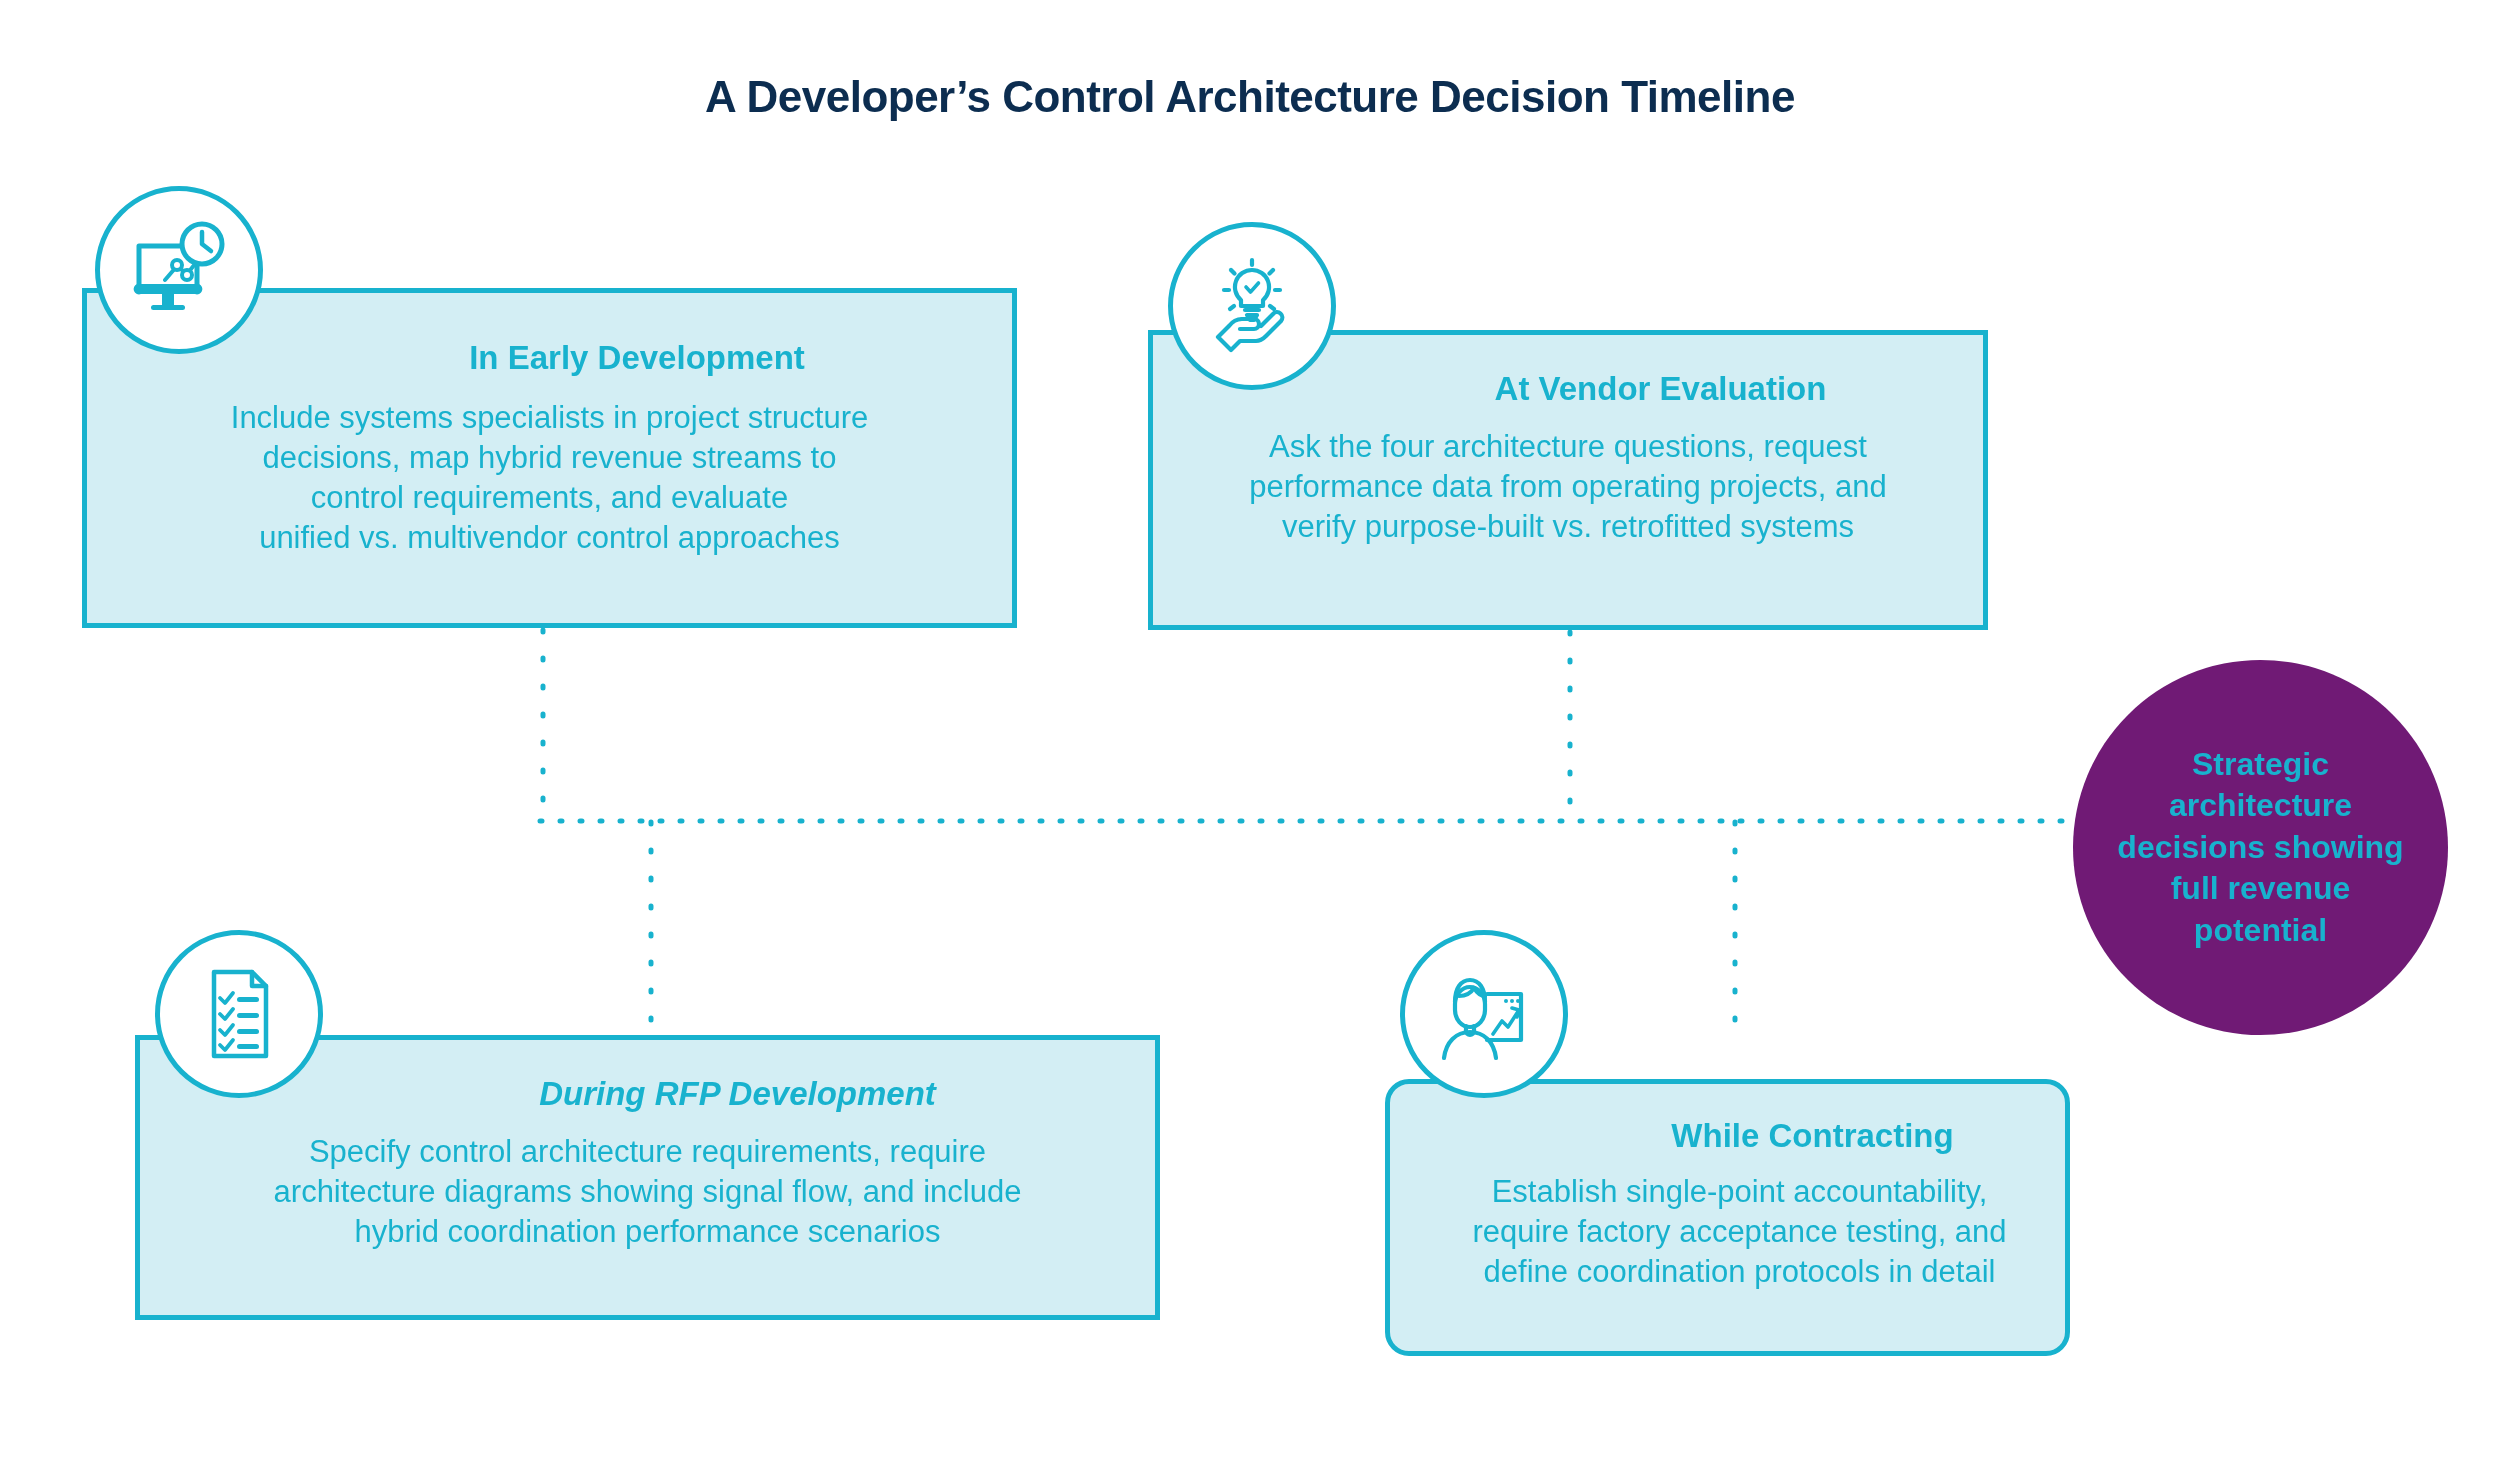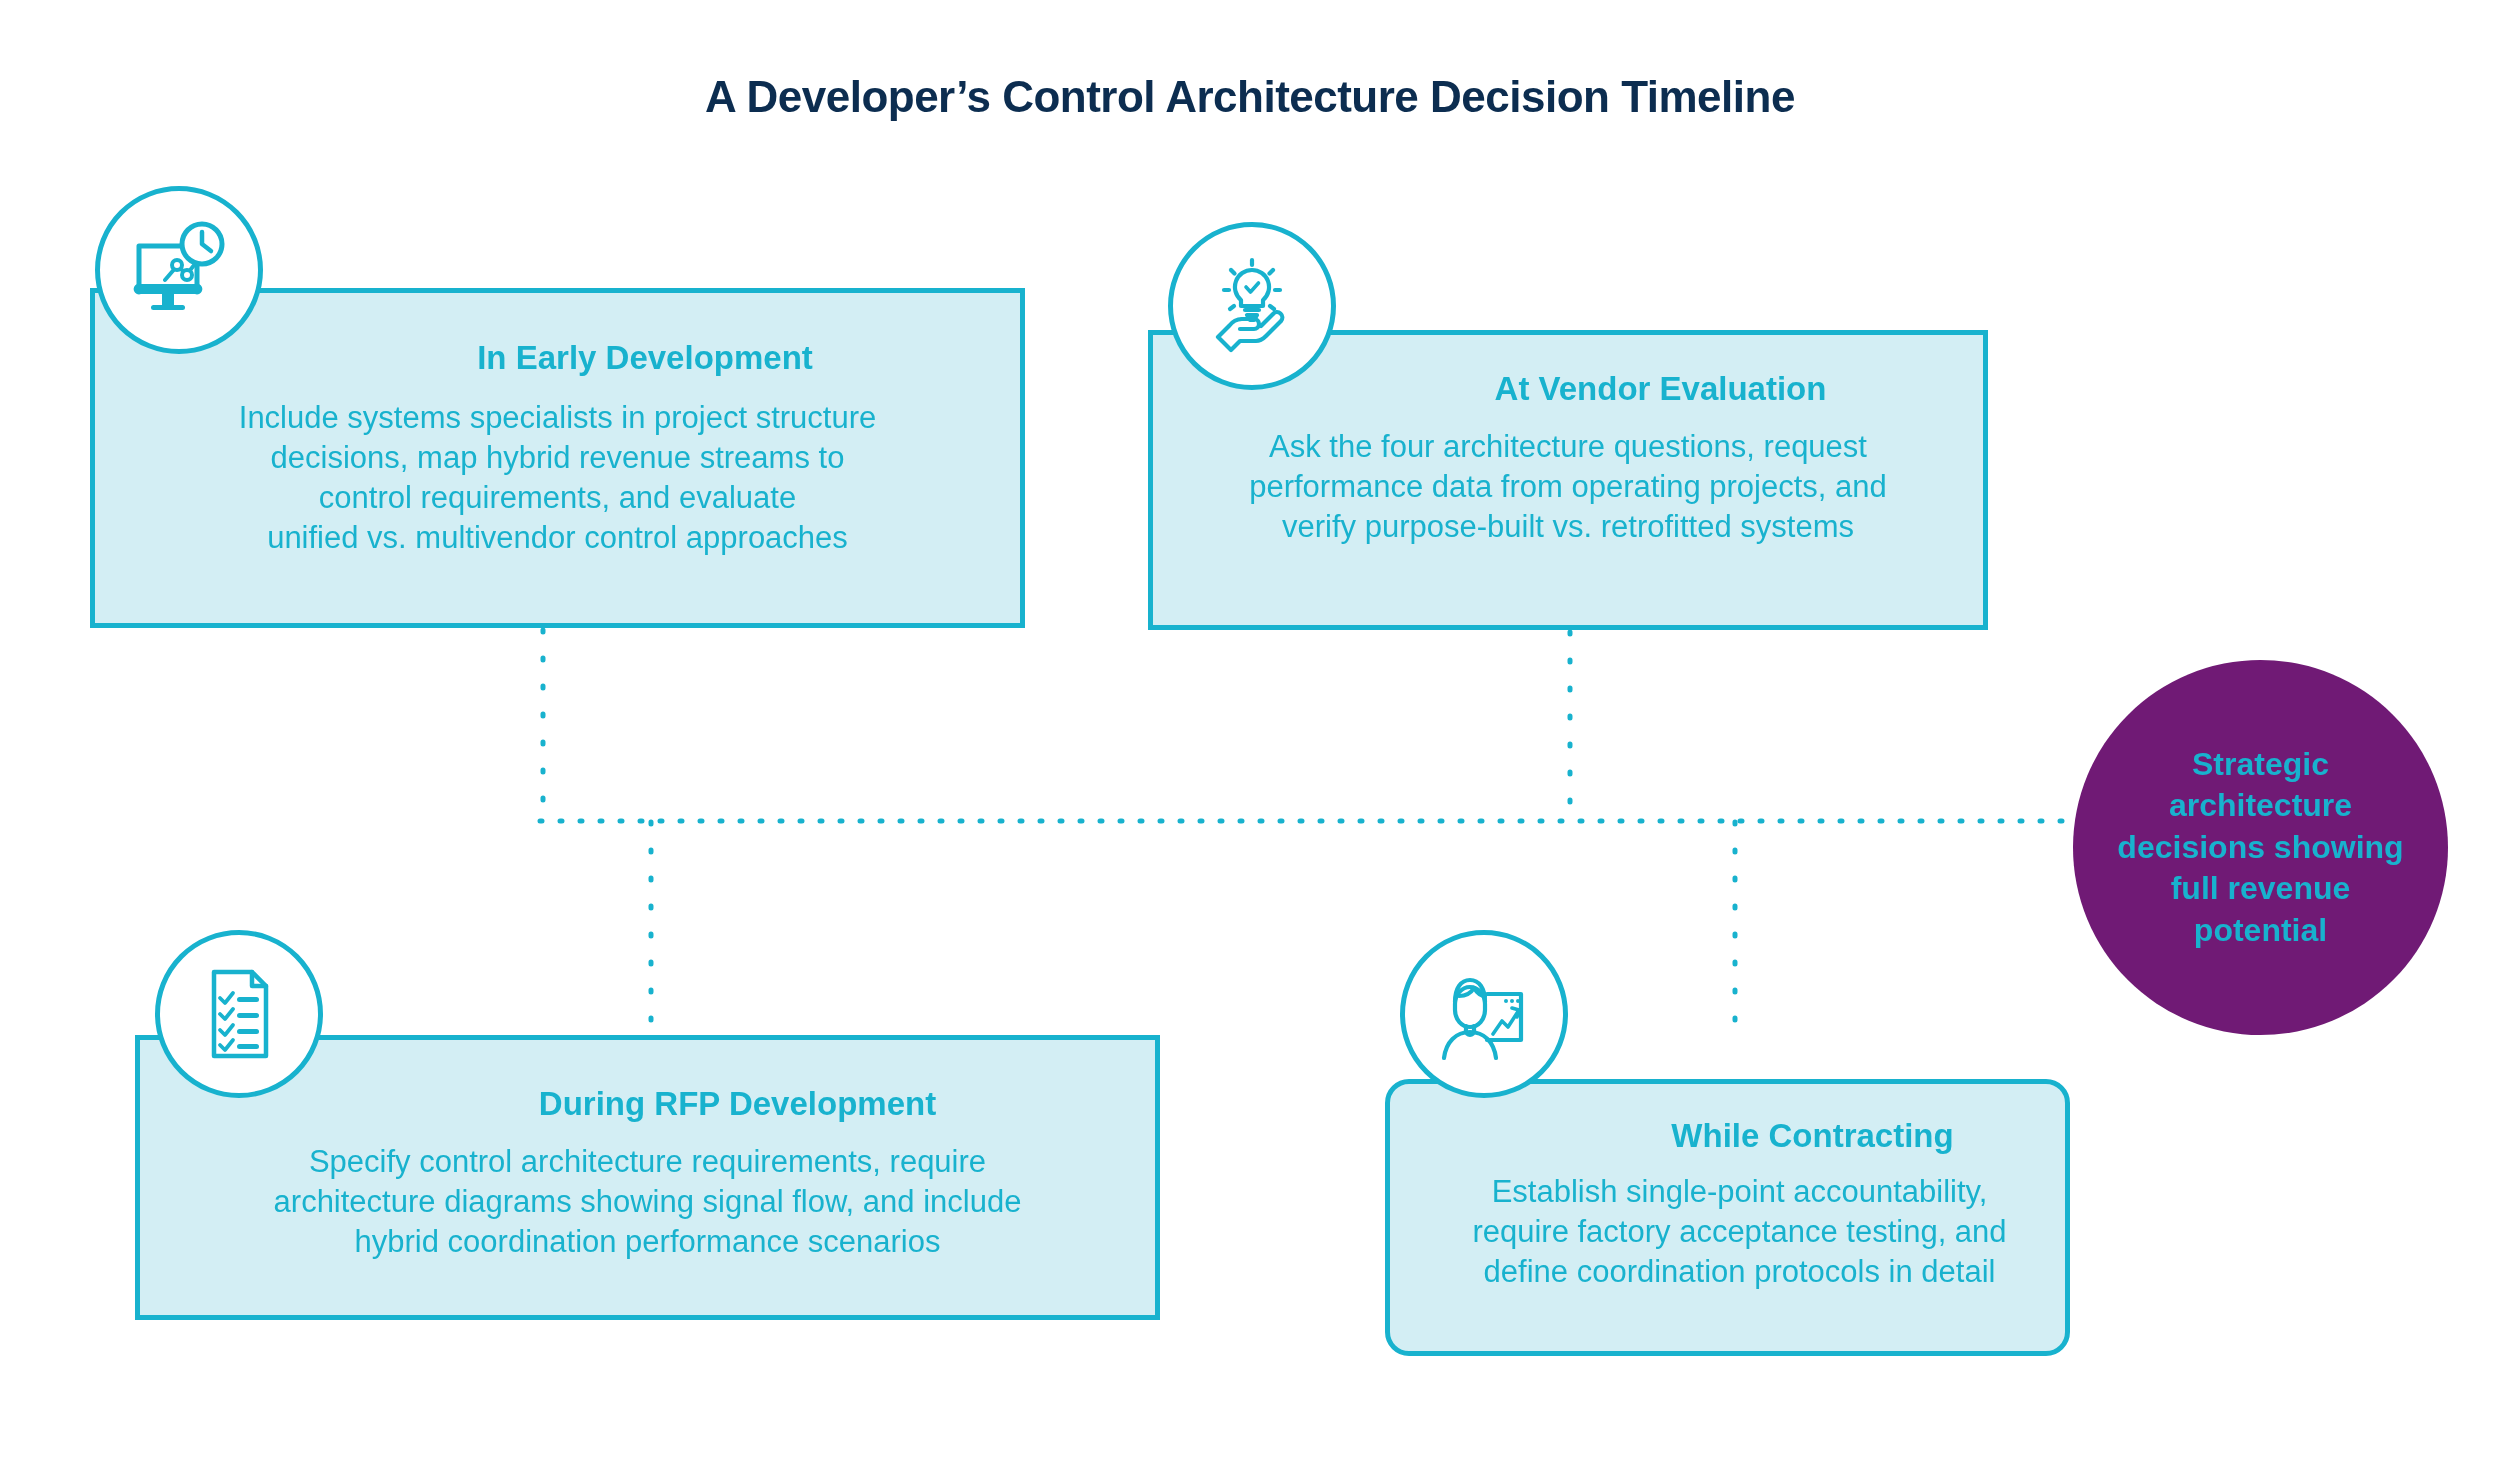--- a/index.html
+++ b/index.html
@@ -41,30 +41,30 @@
   }
   .card-body{
     font-size:31px;
     font-weight:normal;
     color:#18b2ce;
     line-height:1.30;
   }
   .card-body div{white-space:nowrap;}
 
   
-  #card-early{ left:90px;  top:288px;  width:935px; height:340px; }
+  #card-early{ left:82px;  top:288px;  width:935px; height:340px; }
   #card-early .card-title{ margin-top:45px; margin-left:175px; }
   #card-early .card-body { margin-top:20px; }
 
   #card-vendor{ left:1148px; top:330px; width:840px; height:300px; }
   #card-vendor .card-title{ margin-top:34px; margin-left:185px; }
   #card-vendor .card-body { margin-top:18px; }
 
   #card-rfp{ left:135px;  top:1035px; width:1025px; height:285px; }
-  #card-rfp .card-title{ margin-top:44px; margin-left:180px; }
+  #card-rfp .card-title{ margin-top:34px; margin-left:180px;font-style:italic; }
   #card-rfp .card-body { margin-top:18px; }
 
   #card-contract{ left:1385px; top:1079px; width:685px; height:277px;border-radius:24px; }
   #card-contract .card-title{ margin-top:32px; margin-left:170px; }
   #card-contract .card-body { margin-top:16px;padding-left:24px; }
 
   
   .icon-badge{
     position:absolute;
     border-radius:50%;

